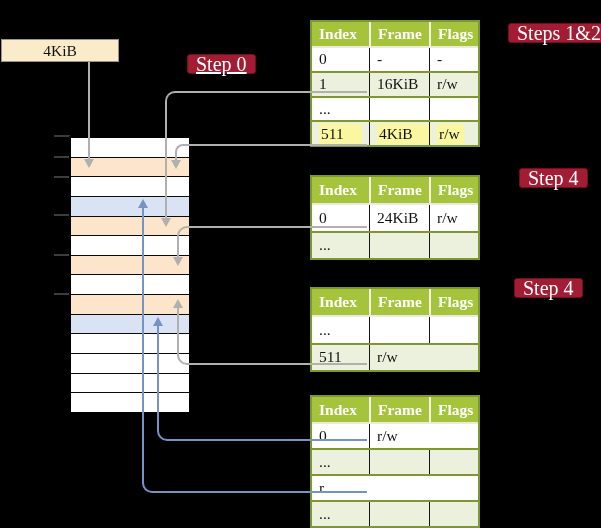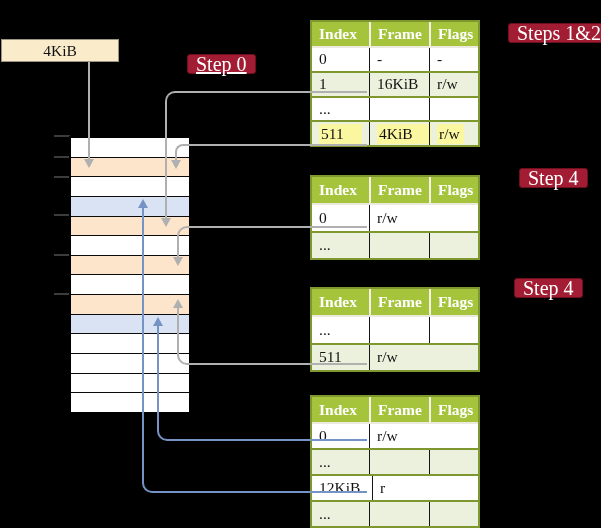--- a/index.html
+++ b/index.html
@@ -153,20 +153,21 @@
   </div>
 
   <div class="ptable" id="t2">
     <div class="thead">
       <div class="th c1">Index</div>
       <div class="th c2">Frame</div>
       <div class="th c3">Flags</div>
     </div>
     <div class="trow">
       <div class="td c1">0</div>
+      <div class="td c2">24KiB</div>
       <div class="td c3">r/w</div>
     </div>
     <div class="trow row-green">
       <div class="td c1">...</div>
       <div class="td c2"></div>
       <div class="td c3"></div>
     </div>
   </div>
 
   <div class="ptable" id="t3">
@@ -195,21 +196,20 @@
     <div class="trow">
       <div class="td c1">0</div>
       <div class="td c3">r/w</div>
     </div>
     <div class="trow row-green">
       <div class="td c1">...</div>
       <div class="td c2"></div>
       <div class="td c3"></div>
     </div>
     <div class="trow">
-      <div class="td c2">12KiB</div>
       <div class="td c3">r</div>
     </div>
     <div class="trow row-green">
       <div class="td c1">...</div>
       <div class="td c2"></div>
       <div class="td c3"></div>
     </div>
   </div>
 
   <div class="conn gray-v" id="conn-a"></div>

